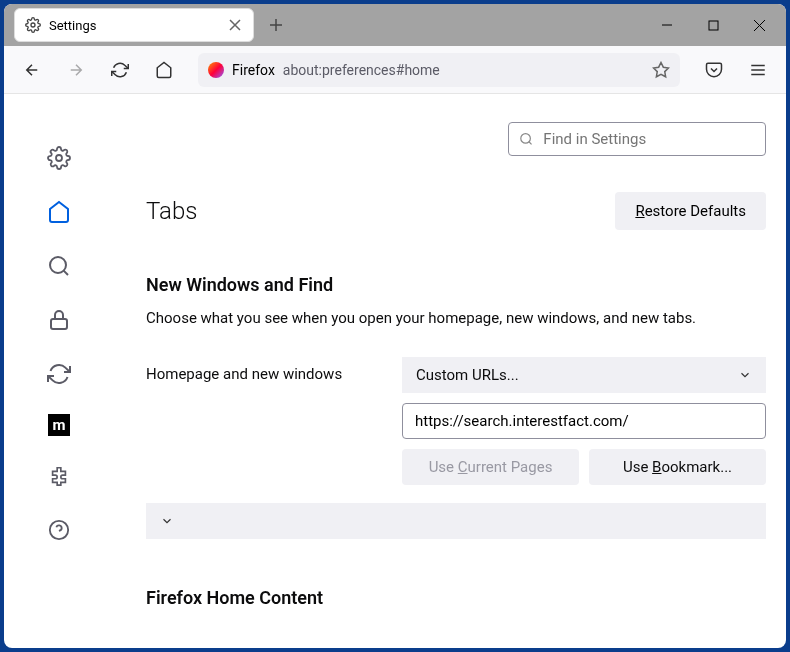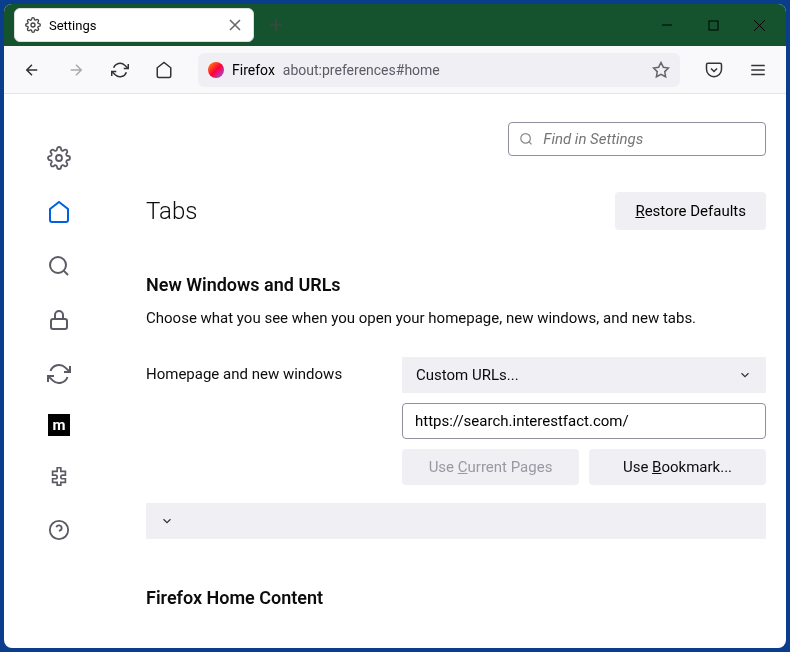--- a/index.html
+++ b/index.html
@@ -1,18 +1,18 @@
 <!DOCTYPE html>
 <html><head>
 <meta charset="utf-8">
 <style>
 * { box-sizing: border-box; margin: 0; padding: 0; font-family: -apple-system, BlinkMacSystemFont, "Segoe UI", Roboto, sans-serif; }
 body { width: 790px; height: 652px; background: #0a3d8c; padding: 4px; overflow: hidden; }
 .window { width: 100%; height: 100%; background: #fff; border-radius: 8px; display: flex; flex-direction: column; overflow: hidden; }
-.titlebar { height: 42px; background: #14532d; display: flex; align-items: center; padding: 0 4px; }
+.titlebar { height: 42px; background: #a3a3a3; display: flex; align-items: center; padding: 0 4px; }
 .tab { display: flex; align-items: center; background: #fff; border: 1px solid #ddd; border-radius: 6px; height: 34px; padding: 0 10px; margin-left: 6px; width: 240px; gap: 8px; }
 .tab-icon { width: 16px; height: 16px; display: flex; align-items: center; justify-content: center; }
 .tab-title { font-size: 13px; flex: 1; color: #000; }
 .tab-close { width: 16px; height: 16px; color: #5b5b66; cursor: pointer; display: flex; align-items: center; justify-content: center; }
 .newtab-btn { width: 32px; height: 32px; display: flex; align-items: center; justify-content: center; color: #5b5b66; margin-left: 6px; }
 .win-controls { margin-left: auto; display: flex; }
 .win-btn { width: 46px; height: 42px; display: flex; align-items: center; justify-content: center; color: #000; }
 .toolbar { height: 48px; background: #f9f9fb; display: flex; align-items: center; padding: 0 12px; gap: 12px; border-bottom: 1px solid #e5e5e5; }
 .nav-btn { width: 32px; height: 32px; display: flex; align-items: center; justify-content: center; color: #5b5b66; border-radius: 4px; }
 .nav-btn.disabled { opacity: 0.4; }
@@ -22,21 +22,21 @@
 .url-text .label { color: #000; margin-right: 8px; }
 .star-btn { margin-left: auto; color: #5b5b66; }
 .content { flex: 1; display: flex; overflow: hidden; }
 .sidebar { width: 110px; display: flex; flex-direction: column; align-items: center; padding-top: 50px; gap: 26px; }
 .side-icon { width: 28px; height: 28px; display: flex; align-items: center; justify-content: center; color: #5b5b66; cursor: pointer; }
 .side-icon.active { color: #0060df; }
 .ext-icon { width: 22px; height: 22px; background: #000; color: #fff; display: flex; align-items: center; justify-content: center; font-weight: bold; font-size: 15px; }
 .main { flex: 1; padding: 28px 20px 0 32px; display: flex; flex-direction: column; overflow: hidden; }
 .search-row { display: flex; justify-content: flex-end; margin-bottom: 36px; }
 .search-box { display: flex; align-items: center; width: 258px; height: 34px; border: 1px solid #8f8f9d; border-radius: 4px; padding: 0 10px; gap: 10px; color: #5b5b66; }
-.search-box input { border: none; outline: none; font-size: 15px; width: 100%; background: transparent; font-style: italic; }
+.search-box input { border: none; outline: none; font-size: 15px; width: 100%; background: transparent; }
 .header-row { display: flex; justify-content: space-between; align-items: center; margin-bottom: 44px; }
 .page-title { font-size: 24px; font-weight: 300; color: #0c0c0d; }
 .restore-btn { background: #f0f0f4; border: none; padding: 10px 20px; border-radius: 4px; font-size: 15px; color: #000; cursor: pointer; }
 .section-title { font-size: 18px; font-weight: 600; margin-bottom: 14px; color: #0c0c0d; }
 .section-desc { font-size: 15px; color: #0c0c0d; margin-bottom: 30px; }
 .form-row { display: flex; align-items: flex-start; margin-bottom: 18px; gap: 20px; }
 .form-label { width: 236px; font-size: 15px; color: #0c0c0d; padding-top: 8px; }
 .form-control-col { flex: 1; display: flex; flex-direction: column; gap: 10px; }
 .dropdown { width: 100%; height: 36px; background: #f0f0f4; border: none; border-radius: 0; padding: 0 14px; font-size: 15px; color: #0c0c0d; display: flex; align-items: center; justify-content: space-between; cursor: pointer; }
 .text-input { width: 100%; height: 36px; border: 1px solid #8f8f9d; border-radius: 4px; padding: 0 12px; font-size: 15px; outline: none; }
@@ -191,21 +191,21 @@
             </svg>
           <input type="text" placeholder="Find in Settings" style="">
         </div>
       </div>
 
       <div class="header-row">
         <h1 class="page-title">Tabs</h1>
         <button class="restore-btn"><span class="u">R</span>estore Defaults</button>
       </div>
 
-      <h2 class="section-title">New Windows and URLs</h2>
+      <h2 class="section-title">New Windows and Find</h2>
       <p class="section-desc">Choose what you see when you open your homepage, new windows, and new tabs.</p>
 
       <div class="form-row">
         <div class="form-label">Homepage and new windows</div>
         <div class="form-control-col">
           <div class="dropdown">
             <span>Custom URLs...</span>
             <svg width="14" height="14" viewBox="0 0 24 24" fill="none" stroke="#333" stroke-width="2">
                 <polyline points="6 9 12 15 18 9"></polyline>
               </svg>

